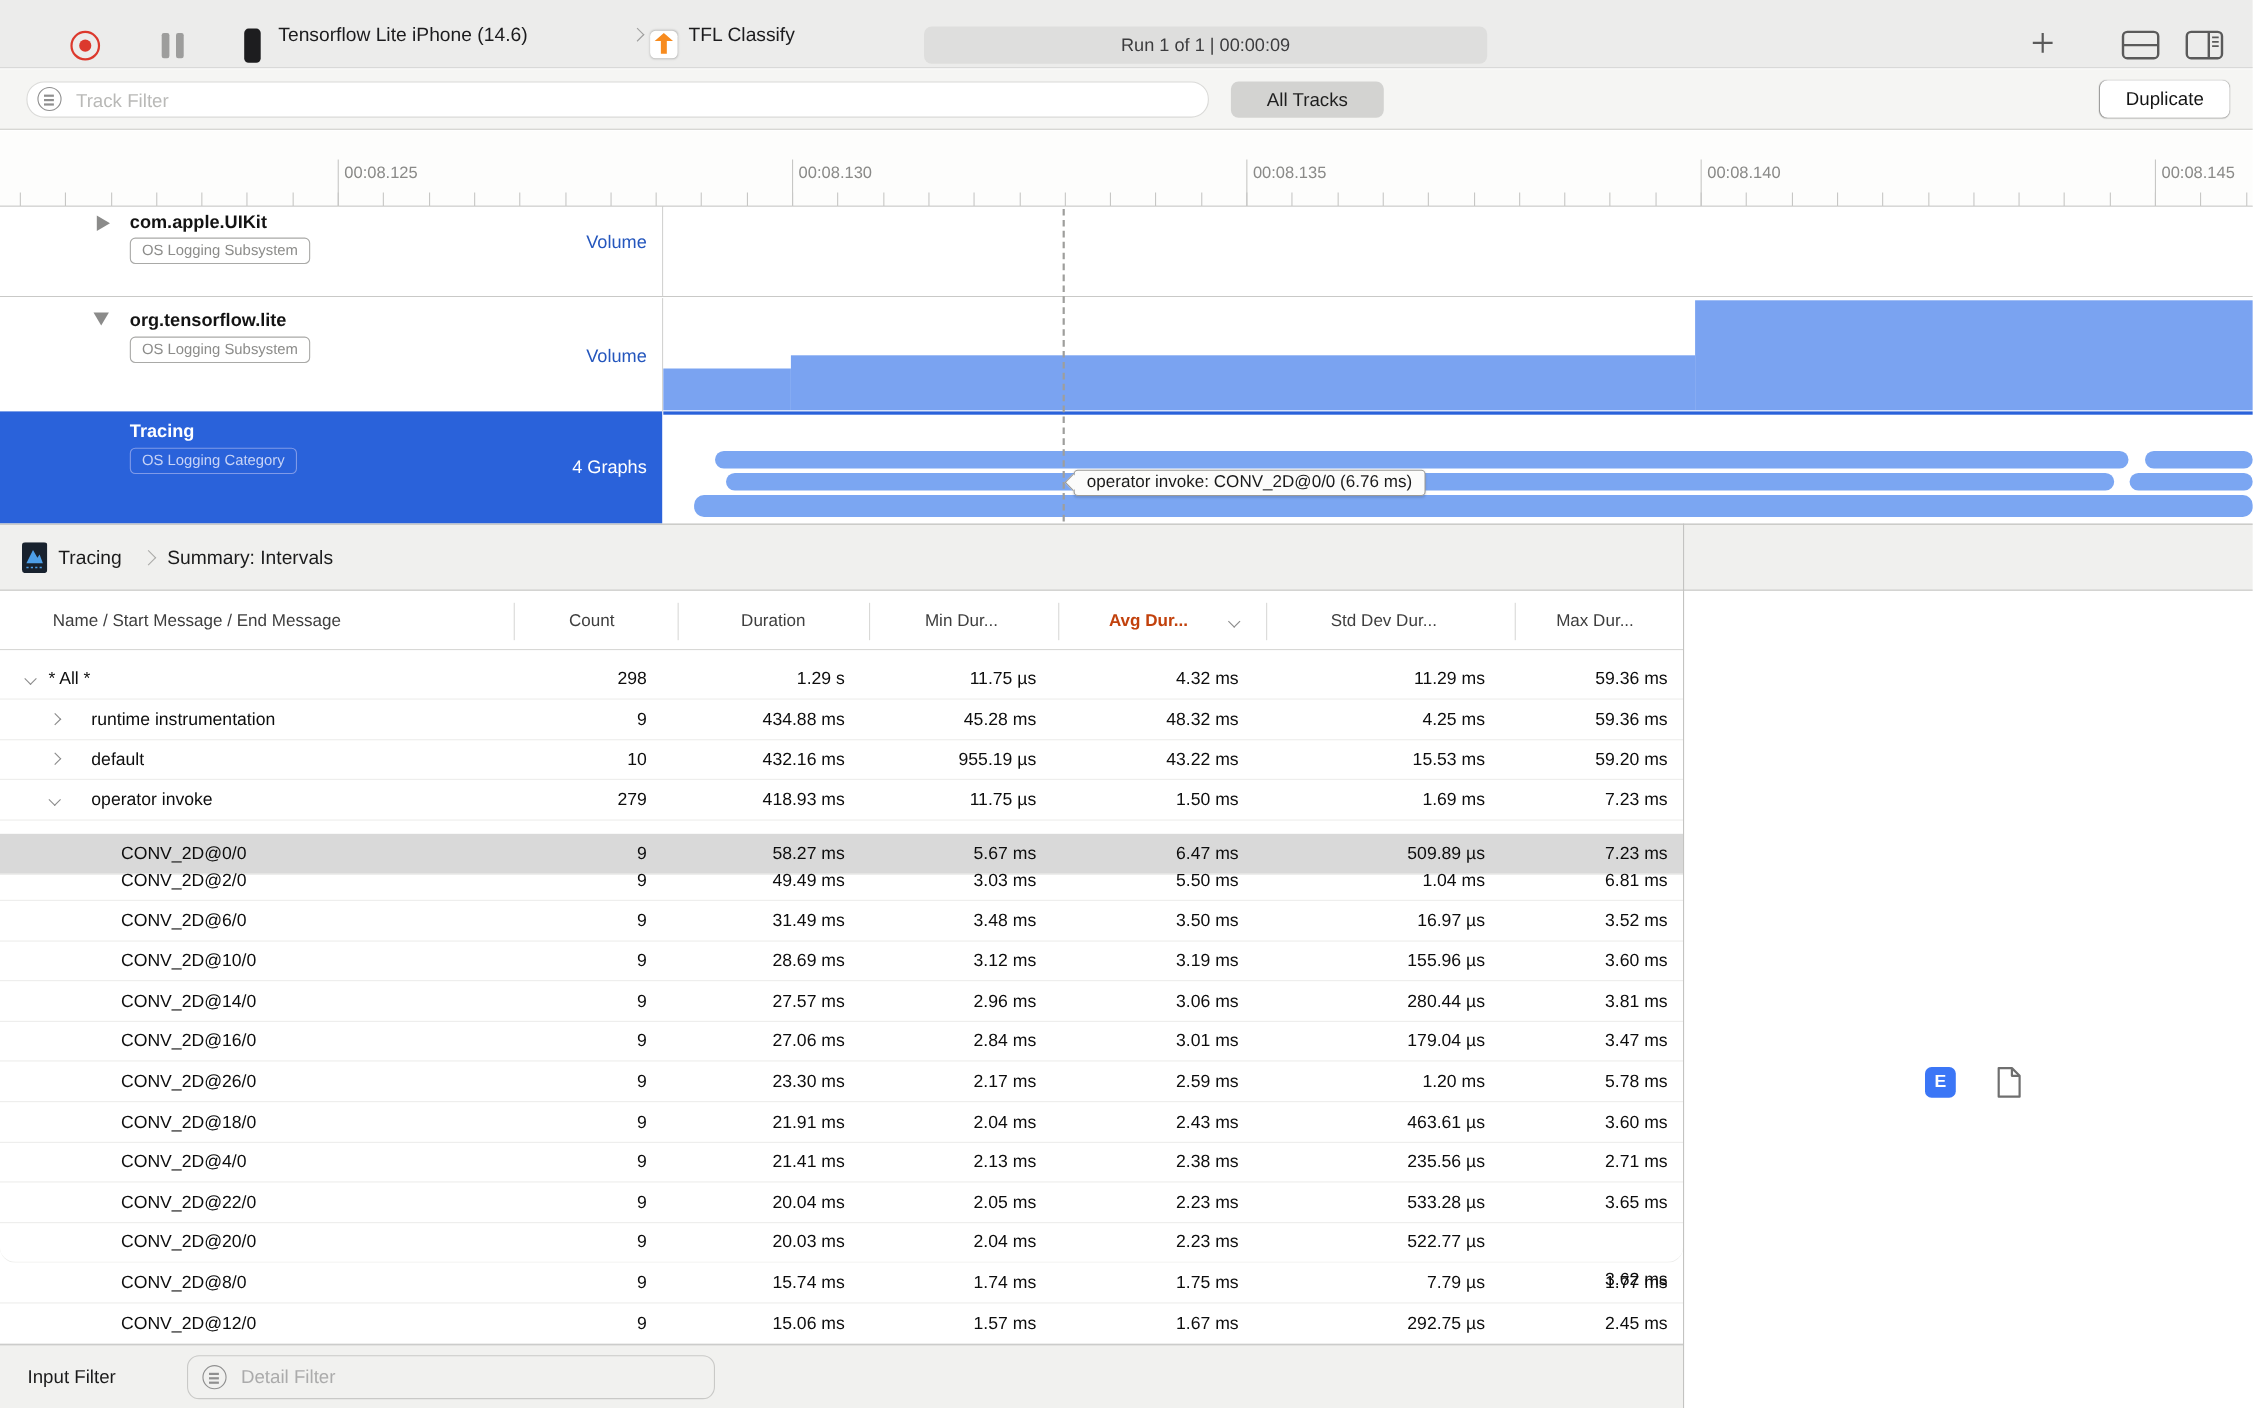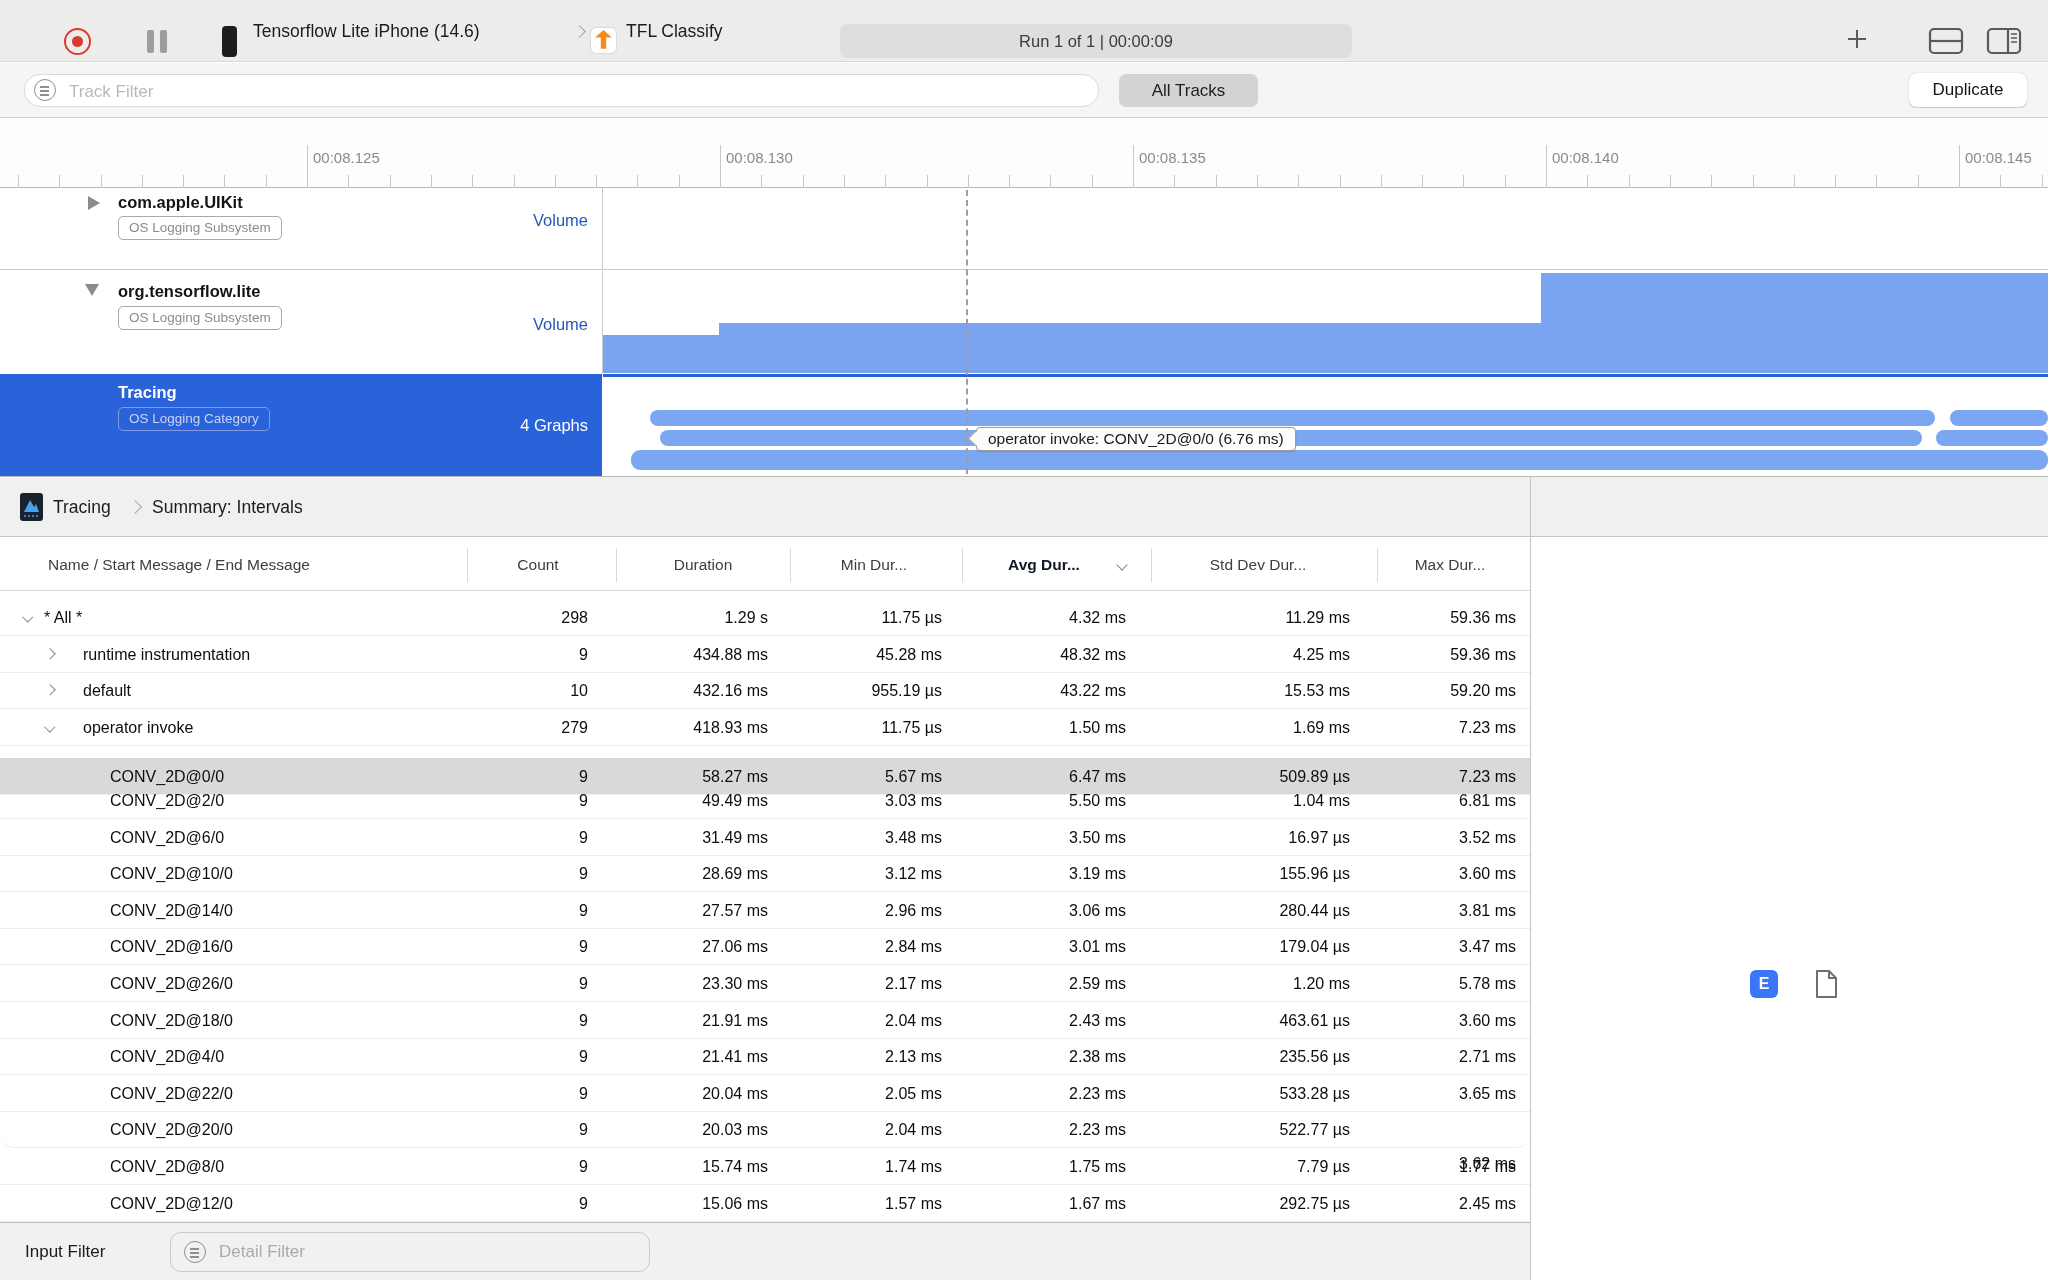--- a/index.html
+++ b/index.html
@@ -107,21 +107,21 @@
             border-radius:6px; color:#fff; font-weight:bold; font-size:16px; text-align:center;
             line-height:28px; }
   .doc-icon { position:absolute; left:1814px; top:492px; }
 
   
   .tbl-header { position:absolute; left:0; top:538px; width:1530px; height:53px; background:#fff;
                 border-bottom:1px solid #d8d8d6; }
   .th { position:absolute; top:0; height:53px; line-height:53px; font-size:15.5px; color:#3e3e3e;
         transform:translateX(-50%); white-space:nowrap; }
   .th.left { transform:none; }
-  .th.sorted { font-weight:bold; color:#0f172a; }
+  .th.sorted { font-weight:bold; color:#c2410c; }
   .sort-chev { position:absolute; left:1118px; top:23px; width:8px; height:8px;
                border-right:1.7px solid #8a8a8a; border-bottom:1.7px solid #8a8a8a;
                transform:rotate(45deg); }
   .col-sep { position:absolute; top:10px; width:1px; height:34px; background:#d9d9d7; }
   .tbl-body { position:absolute; left:0; top:592px; width:1530px; height:630px; background:#fff;
               overflow:hidden; }
   .trow { position:absolute; left:0; width:1530px; height:37px; border-bottom:1px solid #ededeb; }
   .trow.selected { background:#d9d9d9; }
   .tcell { position:absolute; top:0; height:37px; line-height:37px; font-size:16px; color:#0d0d0d;
            white-space:nowrap; }

